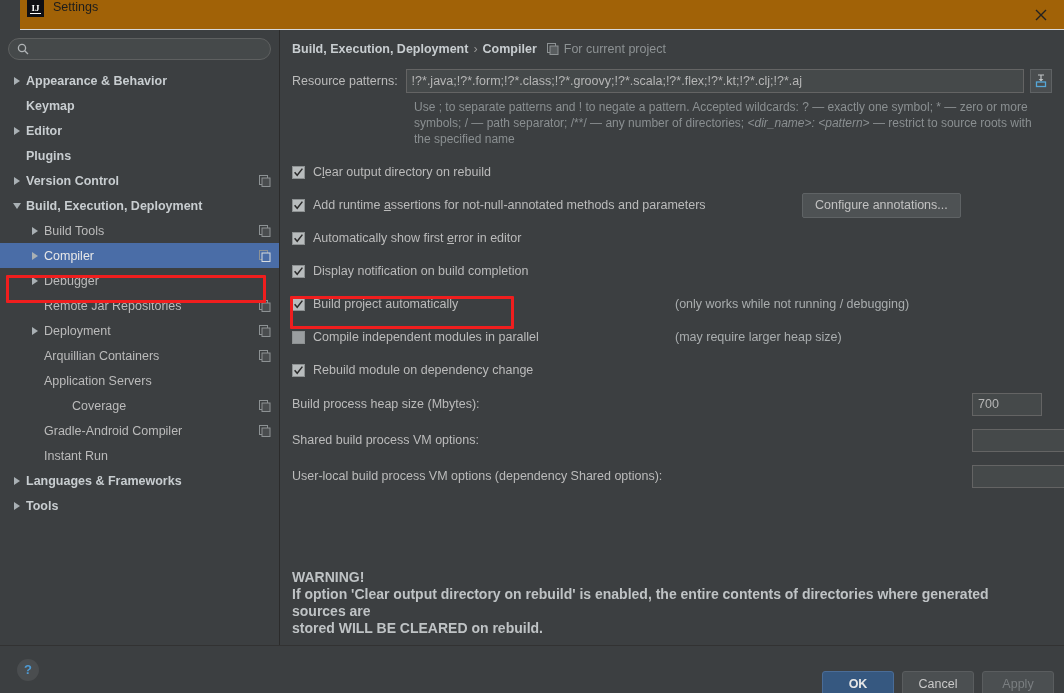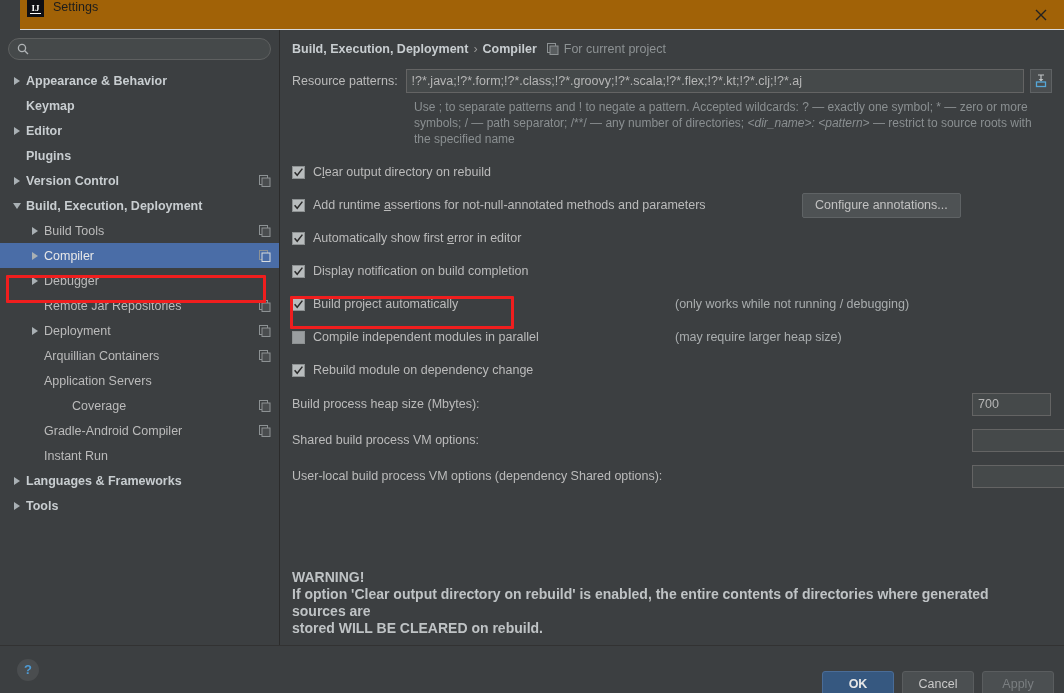--- a/index.html
+++ b/index.html
@@ -259,21 +259,21 @@
     position: absolute;
     height: 23px;
     background: #45494a;
     border: 1px solid #646464;
     color: #b6b6b6;
     font-size: 12.5px;
     padding: 0 5px;
     outline: none;
     font-family: "Liberation Sans", sans-serif;
   }
-  .heap-input { left: 680px; width: 79px; }
+  .heap-input { left: 680px; width: 70px; }
   .wide-input { left: 680px; width: 376px; }
 
   .spacer { flex: 1 1 auto; }
 
   .warning {
     font-size: 14px;
     font-weight: bold;
     color: #bfc3c5;
     line-height: 17px;
     margin-bottom: 8px;

